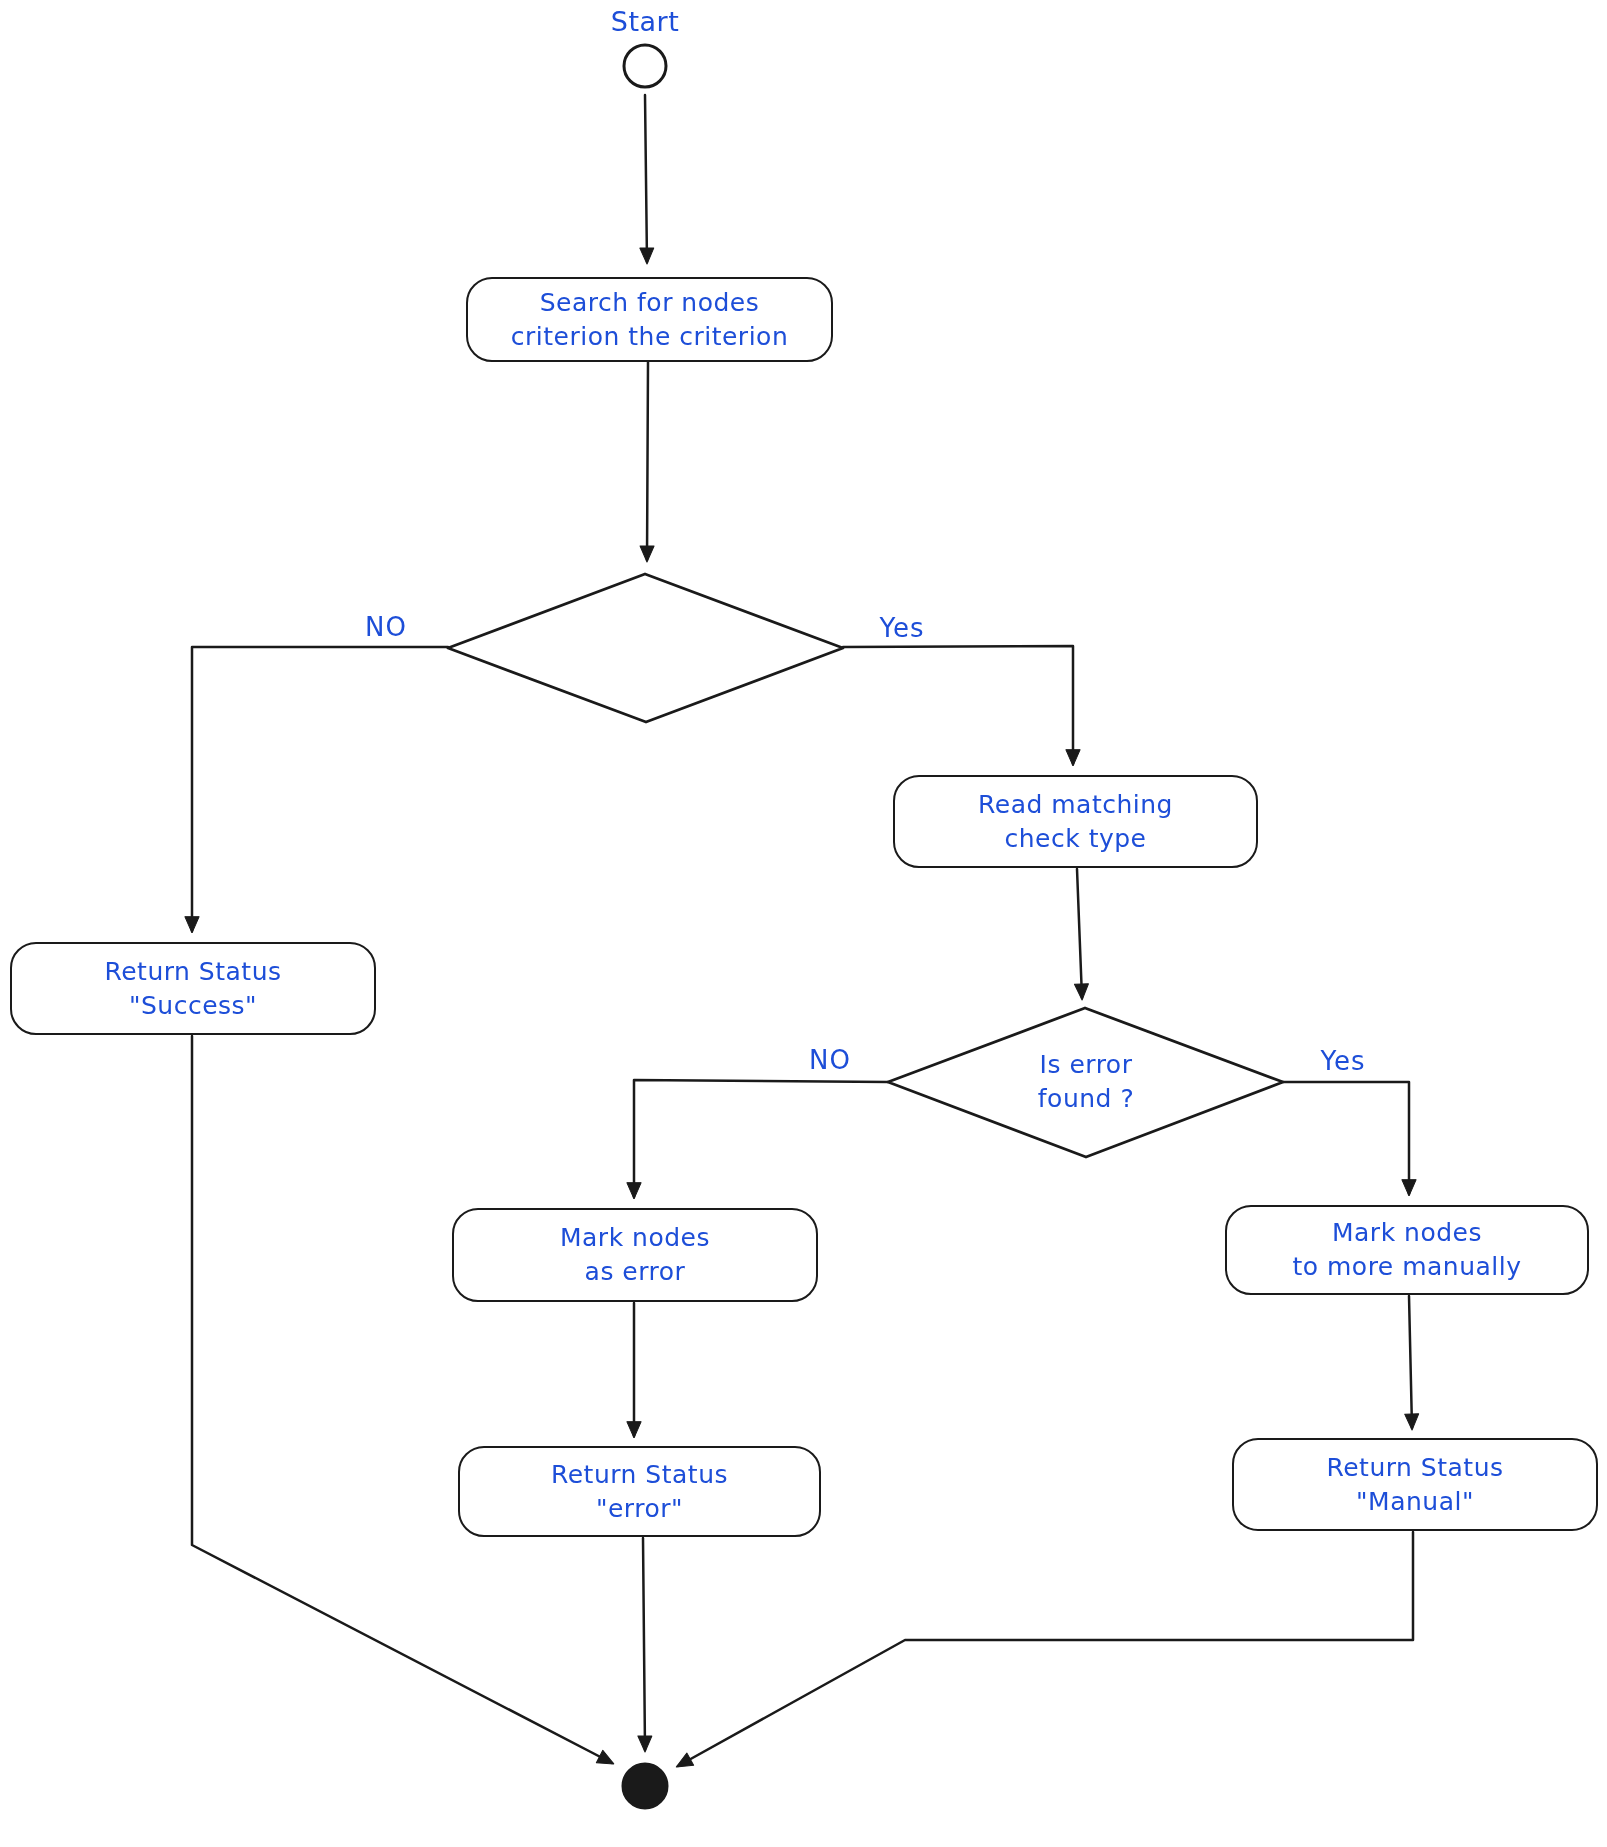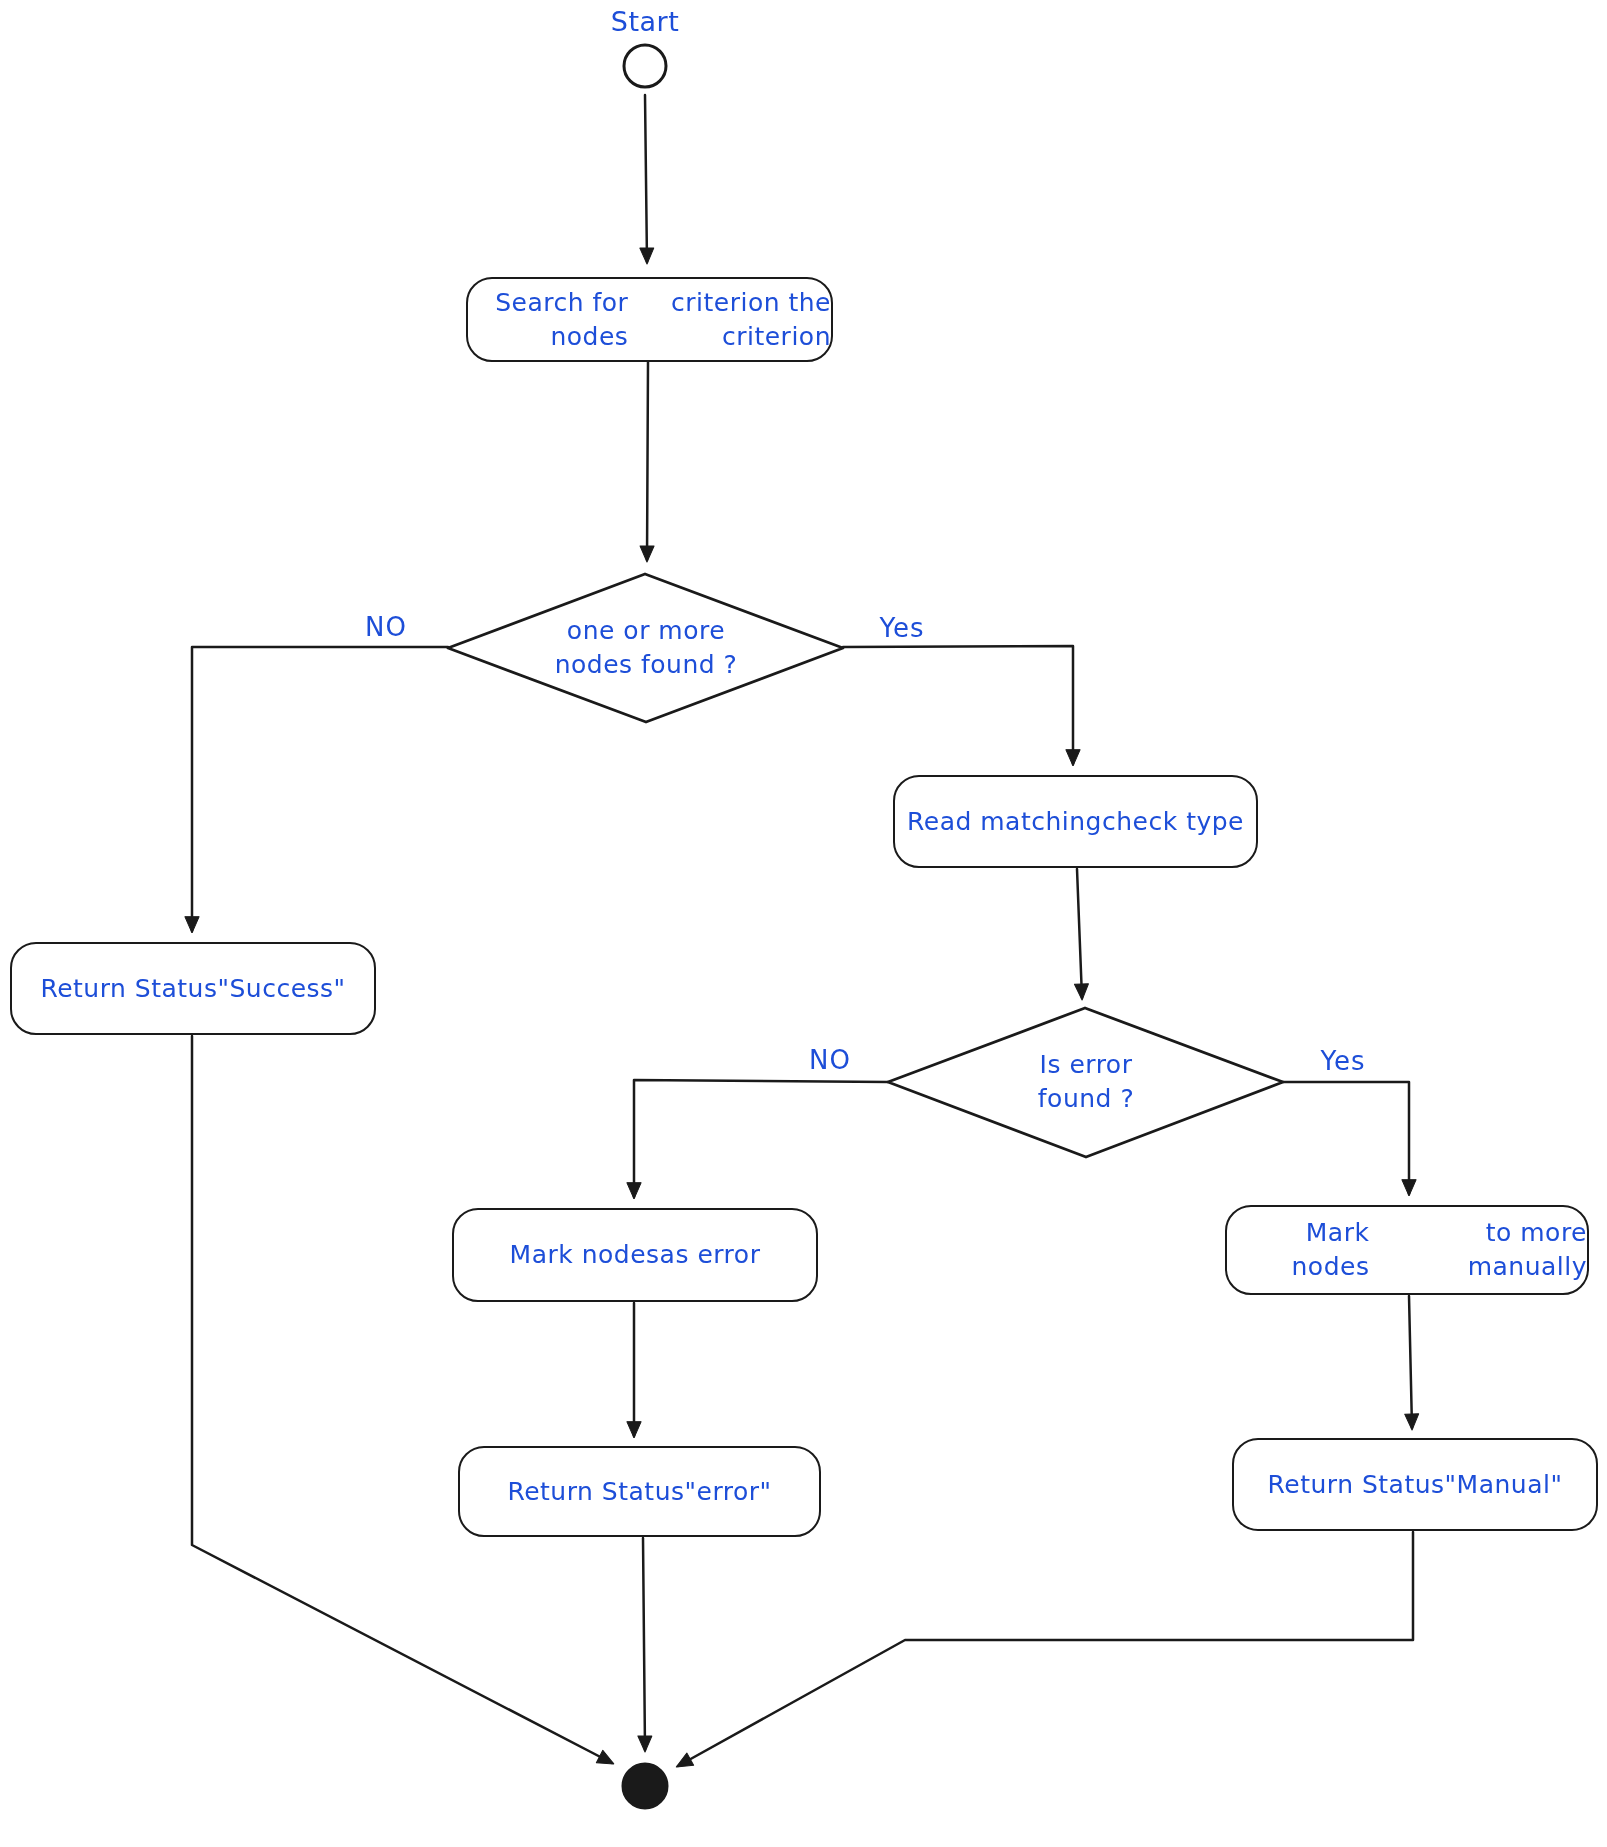--- a/index.html
+++ b/index.html
@@ -21,24 +21,24 @@
     left: 0; top: 0;
     width: 1607px; height: 1847px;
   }
   .node-box {
     position: absolute;
     box-sizing: border-box;
     border: 2.5px solid #1a1a1a;
     border-radius: 26px;
     background: #ffffff;
     display: flex;
-    flex-direction: row;
+    flex-direction: column;
     align-items: center;
     justify-content: center;
-    text-align: right;
+    text-align: center;
     font-size: 25px;
     line-height: 34px;
     letter-spacing: 0.5px;
   }
   .diamond-text {
     position: absolute;
     display: flex;
     flex-direction: column;
     align-items: center;
     justify-content: center;
@@ -140,24 +140,20 @@
   <div class="node-box" style="left:458px; top:1446px; width:363px; height:91px;">
     <span>Return Status</span>
     <span>"error"</span>
   </div>
 
   <div class="node-box" style="left:1232px; top:1438px; width:366px; height:93px;">
     <span>Return Status</span>
     <span>"Manual"</span>
   </div>
 
-  <div class="diamond-text" style="left:646px; top:648px;">
-    <span>one or more</span>
-    <span>nodes found ?</span>
-  </div>
 
   <div class="diamond-text" style="left:1086px; top:1082px;">
     <span>Is error</span>
     <span>found ?</span>
   </div>
 
   <div class="edge-label" style="left:386px; top:627px;">NO</div>
   <div class="edge-label" style="left:902px; top:628px;">Yes</div>
   <div class="edge-label" style="left:830px; top:1060px;">NO</div>
   <div class="edge-label" style="left:1343px; top:1061px;">Yes</div>

